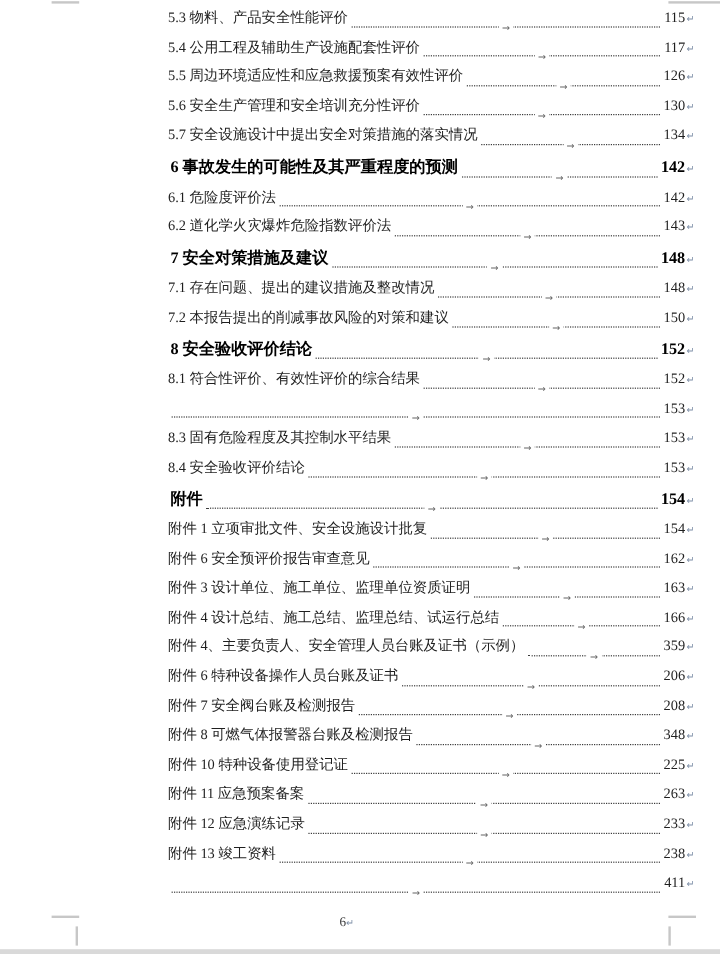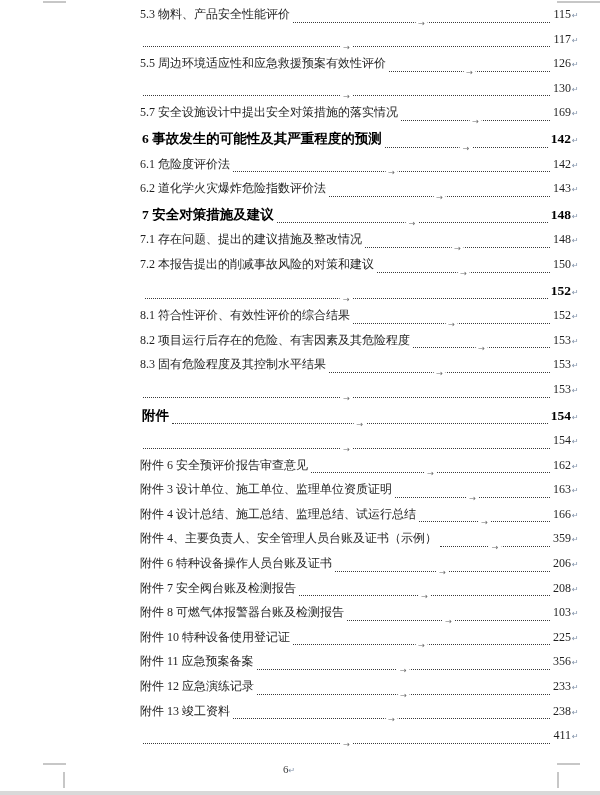--- a/index.html
+++ b/index.html
@@ -80,47 +80,49 @@
 <div class="toc" id="toc">
     <div class="row lvl2">
       <span class="lbl">5.3 物料、产品安全性能评价</span>
       <span class="leader">
         <span class="tab-arrow">→</span>
       </span>
       <span class="pg">115</span>
       <span class="ret">↵</span>
     </div>
     <div class="row lvl2">
+      <span class="lbl">5.4 公用工程及辅助生产设施配套性评价</span>
       <span class="leader">
         <span class="tab-arrow">→</span>
       </span>
       <span class="pg">117</span>
       <span class="ret">↵</span>
     </div>
     <div class="row lvl2">
       <span class="lbl">5.5 周边环境适应性和应急救援预案有效性评价</span>
       <span class="leader">
         <span class="tab-arrow">→</span>
       </span>
       <span class="pg">126</span>
       <span class="ret">↵</span>
     </div>
     <div class="row lvl2">
+      <span class="lbl">5.6 安全生产管理和安全培训充分性评价</span>
       <span class="leader">
         <span class="tab-arrow">→</span>
       </span>
       <span class="pg">130</span>
       <span class="ret">↵</span>
     </div>
     <div class="row lvl2">
       <span class="lbl">5.7 安全设施设计中提出安全对策措施的落实情况</span>
       <span class="leader">
         <span class="tab-arrow">→</span>
       </span>
-      <span class="pg">169</span>
+      <span class="pg">134</span>
       <span class="ret">↵</span>
     </div>
     <div class="row lvl1">
       <span class="lbl">6 事故发生的可能性及其严重程度的预测</span>
       <span class="leader">
         <span class="tab-arrow">→</span>
       </span>
       <span class="pg">142</span>
       <span class="ret">↵</span>
     </div>
@@ -158,66 +160,68 @@
     </div>
     <div class="row lvl2">
       <span class="lbl">7.2 本报告提出的削减事故风险的对策和建议</span>
       <span class="leader">
         <span class="tab-arrow">→</span>
       </span>
       <span class="pg">150</span>
       <span class="ret">↵</span>
     </div>
     <div class="row lvl1">
+      <span class="lbl">8 安全验收评价结论</span>
       <span class="leader">
         <span class="tab-arrow">→</span>
       </span>
       <span class="pg">152</span>
       <span class="ret">↵</span>
     </div>
     <div class="row lvl2">
       <span class="lbl">8.1 符合性评价、有效性评价的综合结果</span>
       <span class="leader">
         <span class="tab-arrow">→</span>
       </span>
       <span class="pg">152</span>
       <span class="ret">↵</span>
     </div>
     <div class="row lvl2">
-      <span class="lbl">8.2 项目运行后存在的危险、有害因素及其危险程度</span>
       <span class="leader">
         <span class="tab-arrow">→</span>
       </span>
       <span class="pg">153</span>
       <span class="ret">↵</span>
     </div>
     <div class="row lvl2">
       <span class="lbl">8.3 固有危险程度及其控制水平结果</span>
       <span class="leader">
         <span class="tab-arrow">→</span>
       </span>
       <span class="pg">153</span>
       <span class="ret">↵</span>
     </div>
     <div class="row lvl2">
+      <span class="lbl">8.4 安全验收评价结论</span>
       <span class="leader">
         <span class="tab-arrow">→</span>
       </span>
       <span class="pg">153</span>
       <span class="ret">↵</span>
     </div>
     <div class="row lvl1">
       <span class="lbl">附件</span>
       <span class="leader">
         <span class="tab-arrow">→</span>
       </span>
       <span class="pg">154</span>
       <span class="ret">↵</span>
     </div>
     <div class="row lvl2">
+      <span class="lbl">附件 1 立项审批文件、安全设施设计批复</span>
       <span class="leader">
         <span class="tab-arrow">→</span>
       </span>
       <span class="pg">154</span>
       <span class="ret">↵</span>
     </div>
     <div class="row lvl2">
       <span class="lbl">附件 6 安全预评价报告审查意见</span>
       <span class="leader">
         <span class="tab-arrow">→</span>
@@ -263,37 +267,37 @@
         <span class="tab-arrow">→</span>
       </span>
       <span class="pg">208</span>
       <span class="ret">↵</span>
     </div>
     <div class="row lvl2">
       <span class="lbl">附件 8 可燃气体报警器台账及检测报告</span>
       <span class="leader">
         <span class="tab-arrow">→</span>
       </span>
-      <span class="pg">103</span>
+      <span class="pg">348</span>
       <span class="ret">↵</span>
     </div>
     <div class="row lvl2">
       <span class="lbl">附件 10 特种设备使用登记证</span>
       <span class="leader">
         <span class="tab-arrow">→</span>
       </span>
       <span class="pg">225</span>
       <span class="ret">↵</span>
     </div>
     <div class="row lvl2">
       <span class="lbl">附件 11 应急预案备案</span>
       <span class="leader">
         <span class="tab-arrow">→</span>
       </span>
-      <span class="pg">356</span>
+      <span class="pg">263</span>
       <span class="ret">↵</span>
     </div>
     <div class="row lvl2">
       <span class="lbl">附件 12 应急演练记录</span>
       <span class="leader">
         <span class="tab-arrow">→</span>
       </span>
       <span class="pg">233</span>
       <span class="ret">↵</span>
     </div>

